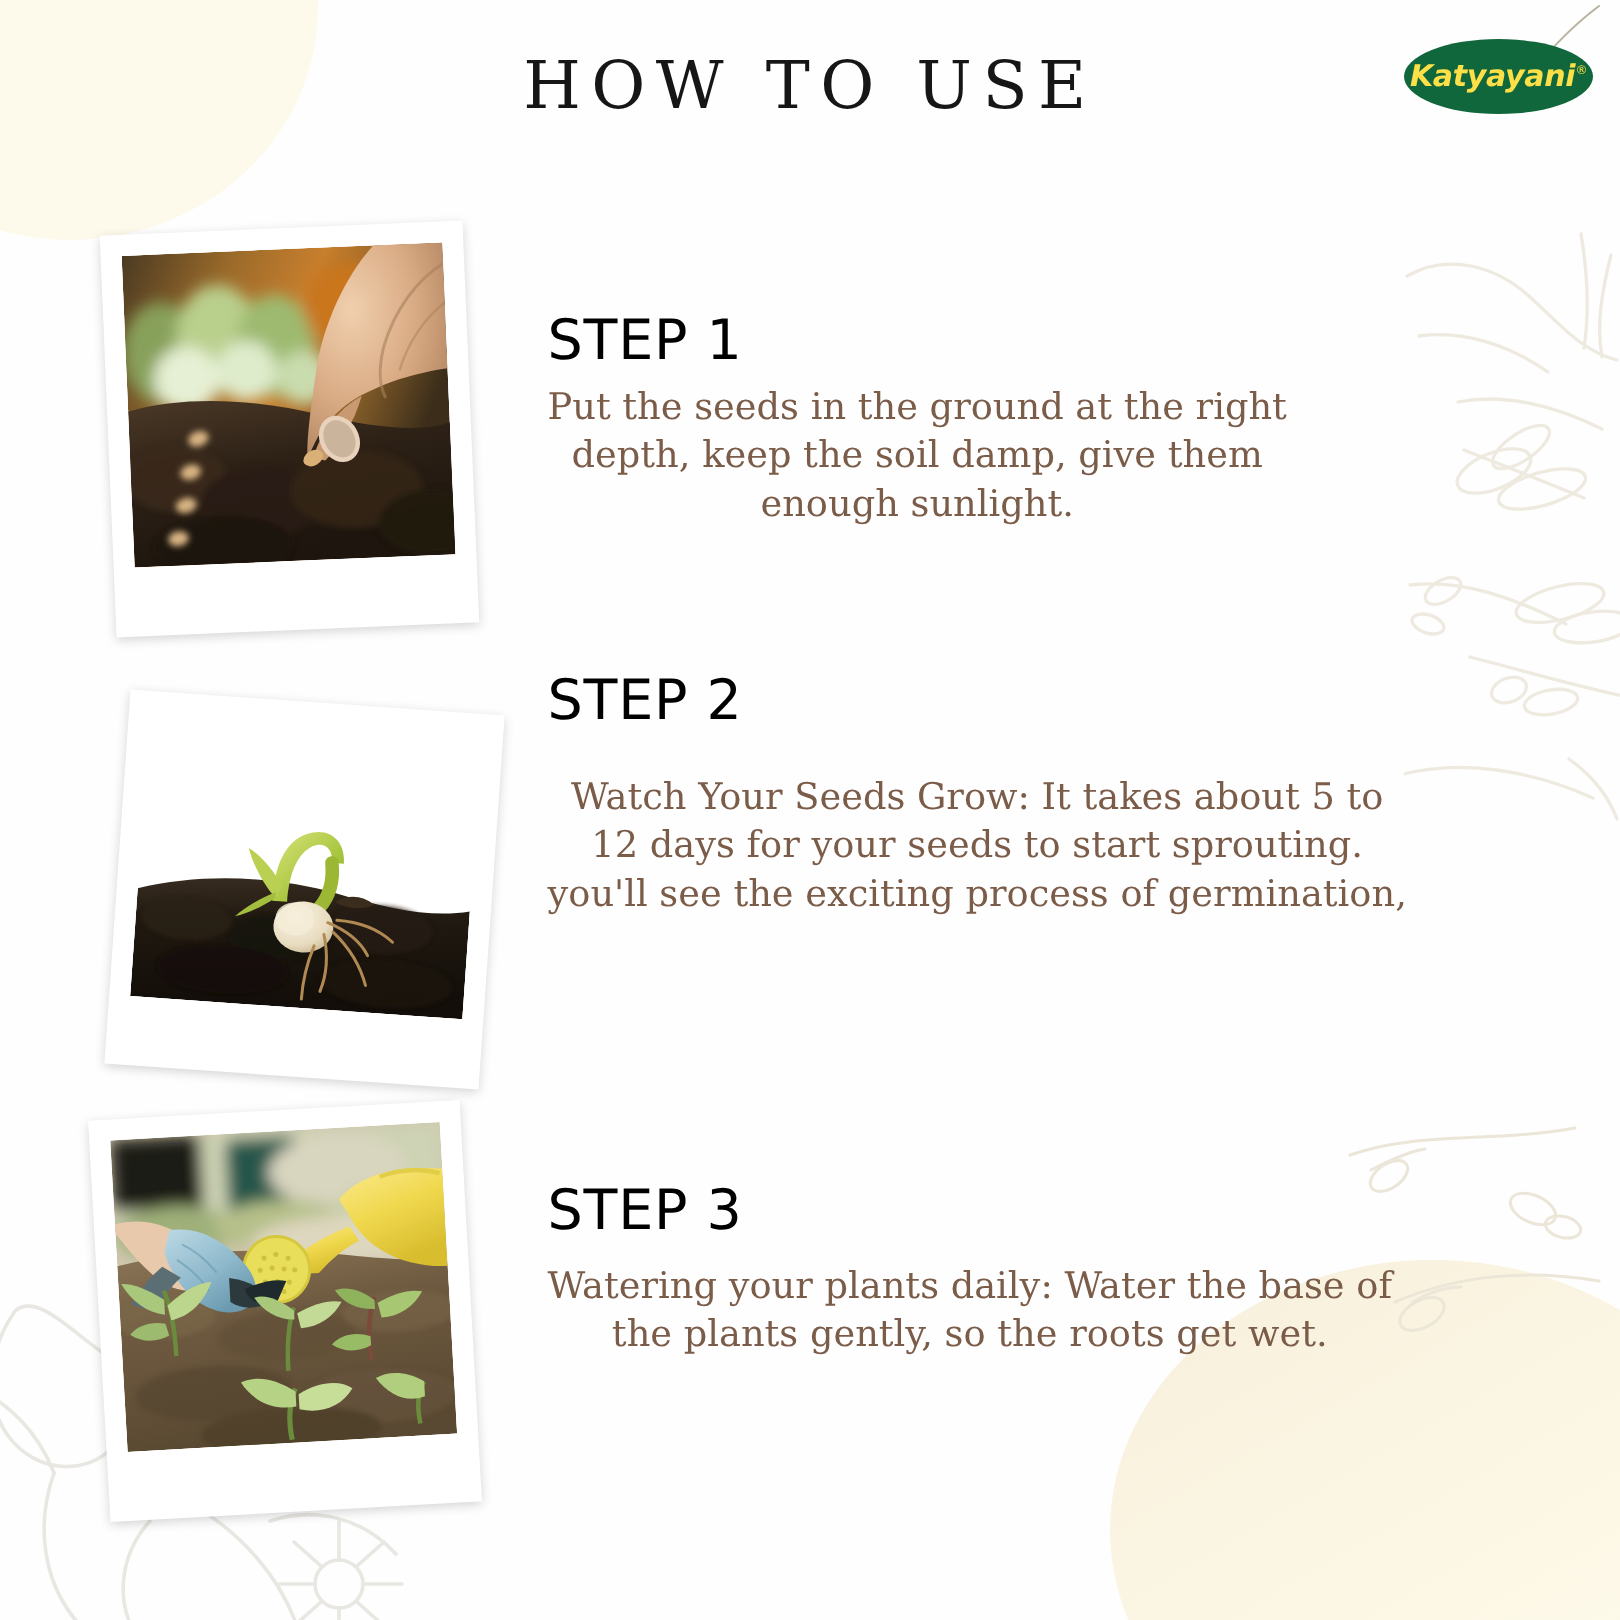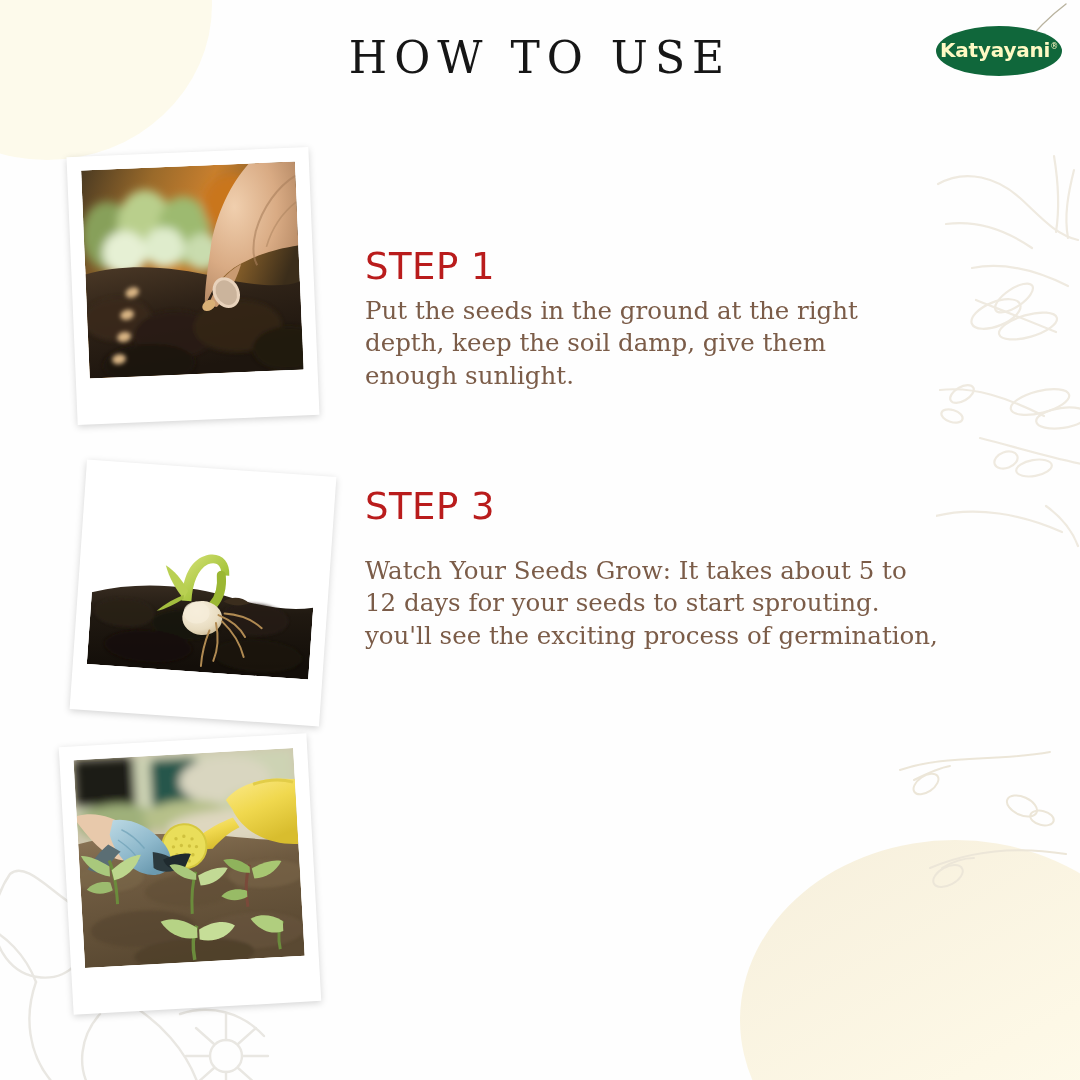--- a/index.html
+++ b/index.html
@@ -65,27 +65,28 @@
   .logo-ellipse {
     position: absolute;
     inset: 0;
     border-radius: 50%;
     background: #10673b;
     display: flex;
     align-items: center;
     justify-content: center;
   }
   .logo-text {
-    color: #fef9c3;
+    color: #fde047;
     font-family: "DejaVu Sans", sans-serif;
     font-weight: bold;
     font-size: 20px;
     letter-spacing: -0.2px;
     position: relative;
     top: -1px;
+    font-style: italic;
   }
   .logo-reg {
     font-size: 8px;
     vertical-align: super;
     font-weight: normal;
   }
   .logo-stem {
     position: absolute;
     right: -6px;
     top: -24px;
@@ -147,30 +148,30 @@
   
   .step {
     position: absolute;
     left: 365px;
   }
   .step-head {
     font-family: "DejaVu Sans", sans-serif;
     font-size: 37px;
     font-weight: 400;
     letter-spacing: 0.5px;
-    color: #b91c1c;
+    color: #000000;
     line-height: 1.05;
-    margin-top: 40px;
   }
   .step-body {
     font-family: "DejaVu Serif", serif;
     font-size: 24.5px;
     line-height: 1.33;
     color: #7b5c48;
     white-space: pre-line;
+    text-align: center;
   }
   .step-1 { top: 208px; }
   .step-1 .step-body { margin-top: 8px; }
   .step-2 { top: 448px; }
   .step-2 .step-body { margin-top: 28px; }
   .step-3 { top: 788px; }
   .step-3 .step-body { margin-top: 14px; }
 </style>
 </head>
 <body>
@@ -466,20 +467,25 @@
   </div>
 
   <div class="step step-1">
     <div class="step-head">STEP 1</div>
     <div class="step-body">Put the seeds in the ground at the right
 depth, keep the soil damp, give them
 enough sunlight.</div>
   </div>
 
   <div class="step step-2">
-    <div class="step-head">STEP 3</div>
+    <div class="step-head">STEP 2</div>
     <div class="step-body">Watch Your Seeds Grow: It takes about 5 to
 12 days for your seeds to start sprouting.
 you'll see the exciting process of germination,</div>
   </div>
 
+  <div class="step step-3">
+    <div class="step-head">STEP 3</div>
+    <div class="step-body">Watering your plants daily: Water the base of
+the plants gently, so the roots get wet.</div>
+  </div>
 
 </div>
 
 </body></html>

